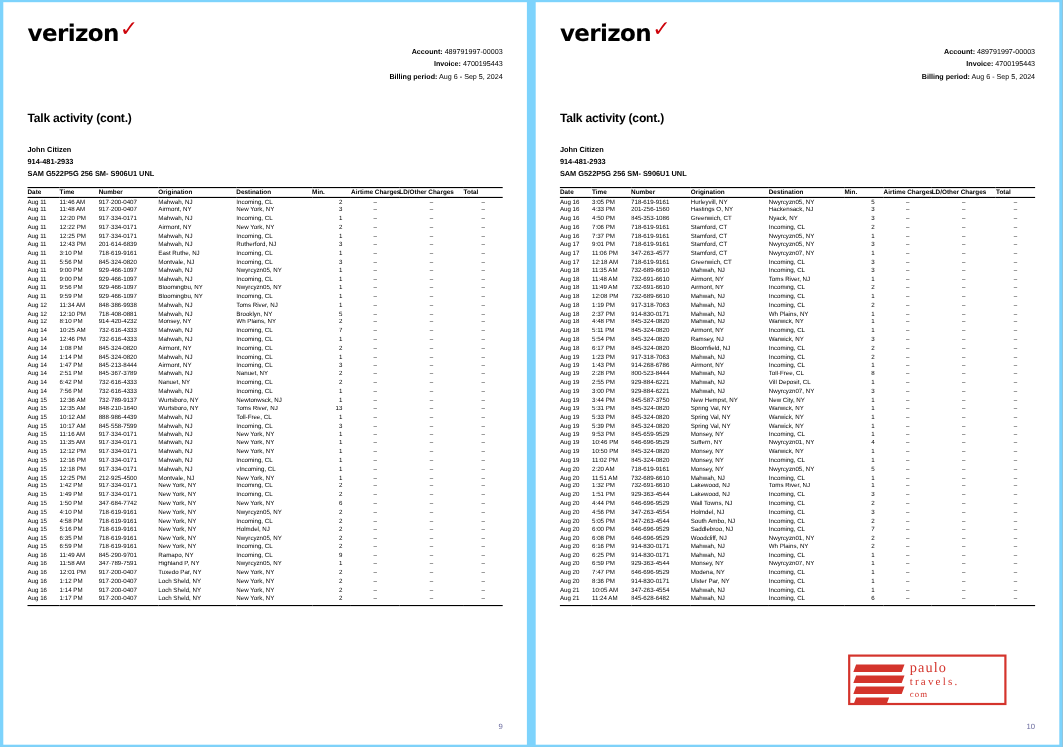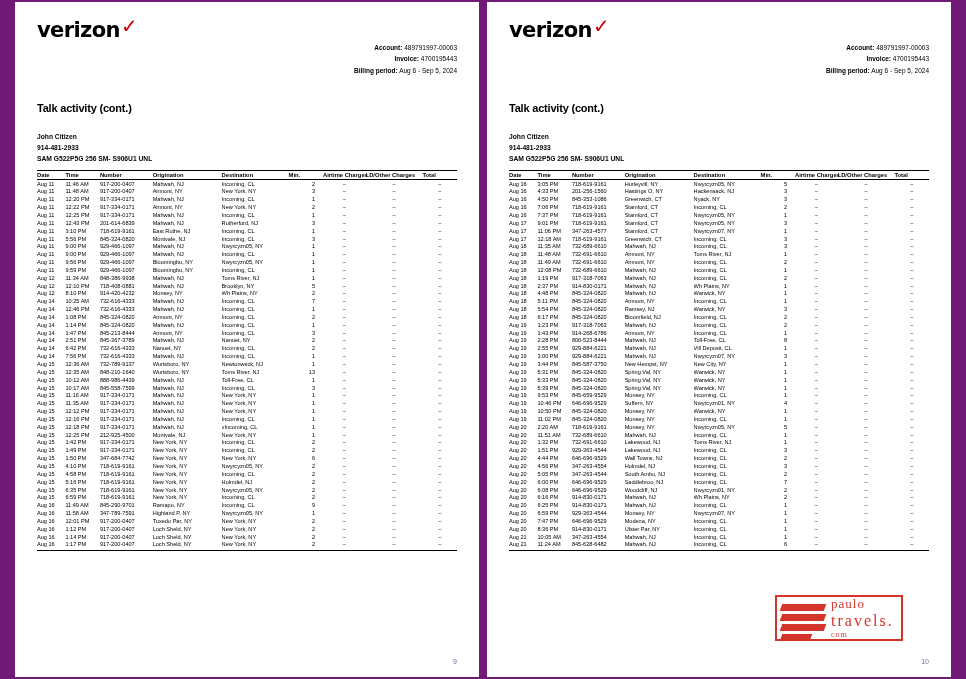--- a/index.html
+++ b/index.html
@@ -6,23 +6,23 @@
     margin: 0;
     padding: 0;
     background: #b0b0b0;
     font-family: "Liberation Sans", sans-serif;
   }
   .sheet-wrap {
     width: 966px;
     height: 679px;
     display: flex;
     gap: 8px;
-    background: #701a75;
+    background: #7dd3fc;
     box-sizing: border-box;
-    padding: 2px 15px;
+    padding: 2px 3px;
   }
   .page {
     background: #ffffff;
     width: 478px;
     height: 675px;
     position: relative;
     box-sizing: border-box;
     padding: 18px 22px 10px 22px;
     overflow: hidden;
   }
@@ -113,21 +113,21 @@
     position: absolute;
     right: 22px;
     bottom: 12px;
     font-size: 7px;
     color: #6b6b9e;
   }
   .stamp {
     position: absolute;
     right: 48px;
     bottom: 36px;
-    width: 128px;
+    width: 144px;
     height: 46px;
     border: 2px solid #d4342c;
     background: #fff;
     display: flex;
     align-items: center;
     box-sizing: border-box;
     padding: 3px 4px;
   }
   .stamp .bars {
     width: 46px;
@@ -146,21 +146,21 @@
   .stamp .bars i:nth-child(1) { top: 4px;  width: 44px; }
   .stamp .bars i:nth-child(2) { top: 14px; width: 44px; }
   .stamp .bars i:nth-child(3) { top: 24px; width: 44px; }
   .stamp .bars i:nth-child(4) { top: 34px; width: 30px; }
   .stamp .txt {
     font-family: "Liberation Serif", serif;
     color: #d4342c;
     line-height: 1.15;
   }
   .stamp .txt .l1 { font-size: 13px; letter-spacing: 1px; }
-  .stamp .txt .l2 { font-size: 16px; letter-spacing: 2px; }
+  .stamp .txt .l2 { font-size: 10px; letter-spacing: 2px; }
   .stamp .txt .l3 { font-size: 8px; letter-spacing: 1px; }
 </style>
 </head>
 <body>
 
 <div class="sheet-wrap">
 
   <div class="page">
     <div class="page-head">
       <div class="logo"><span>verizon</span><span class="check">✓</span></div>

